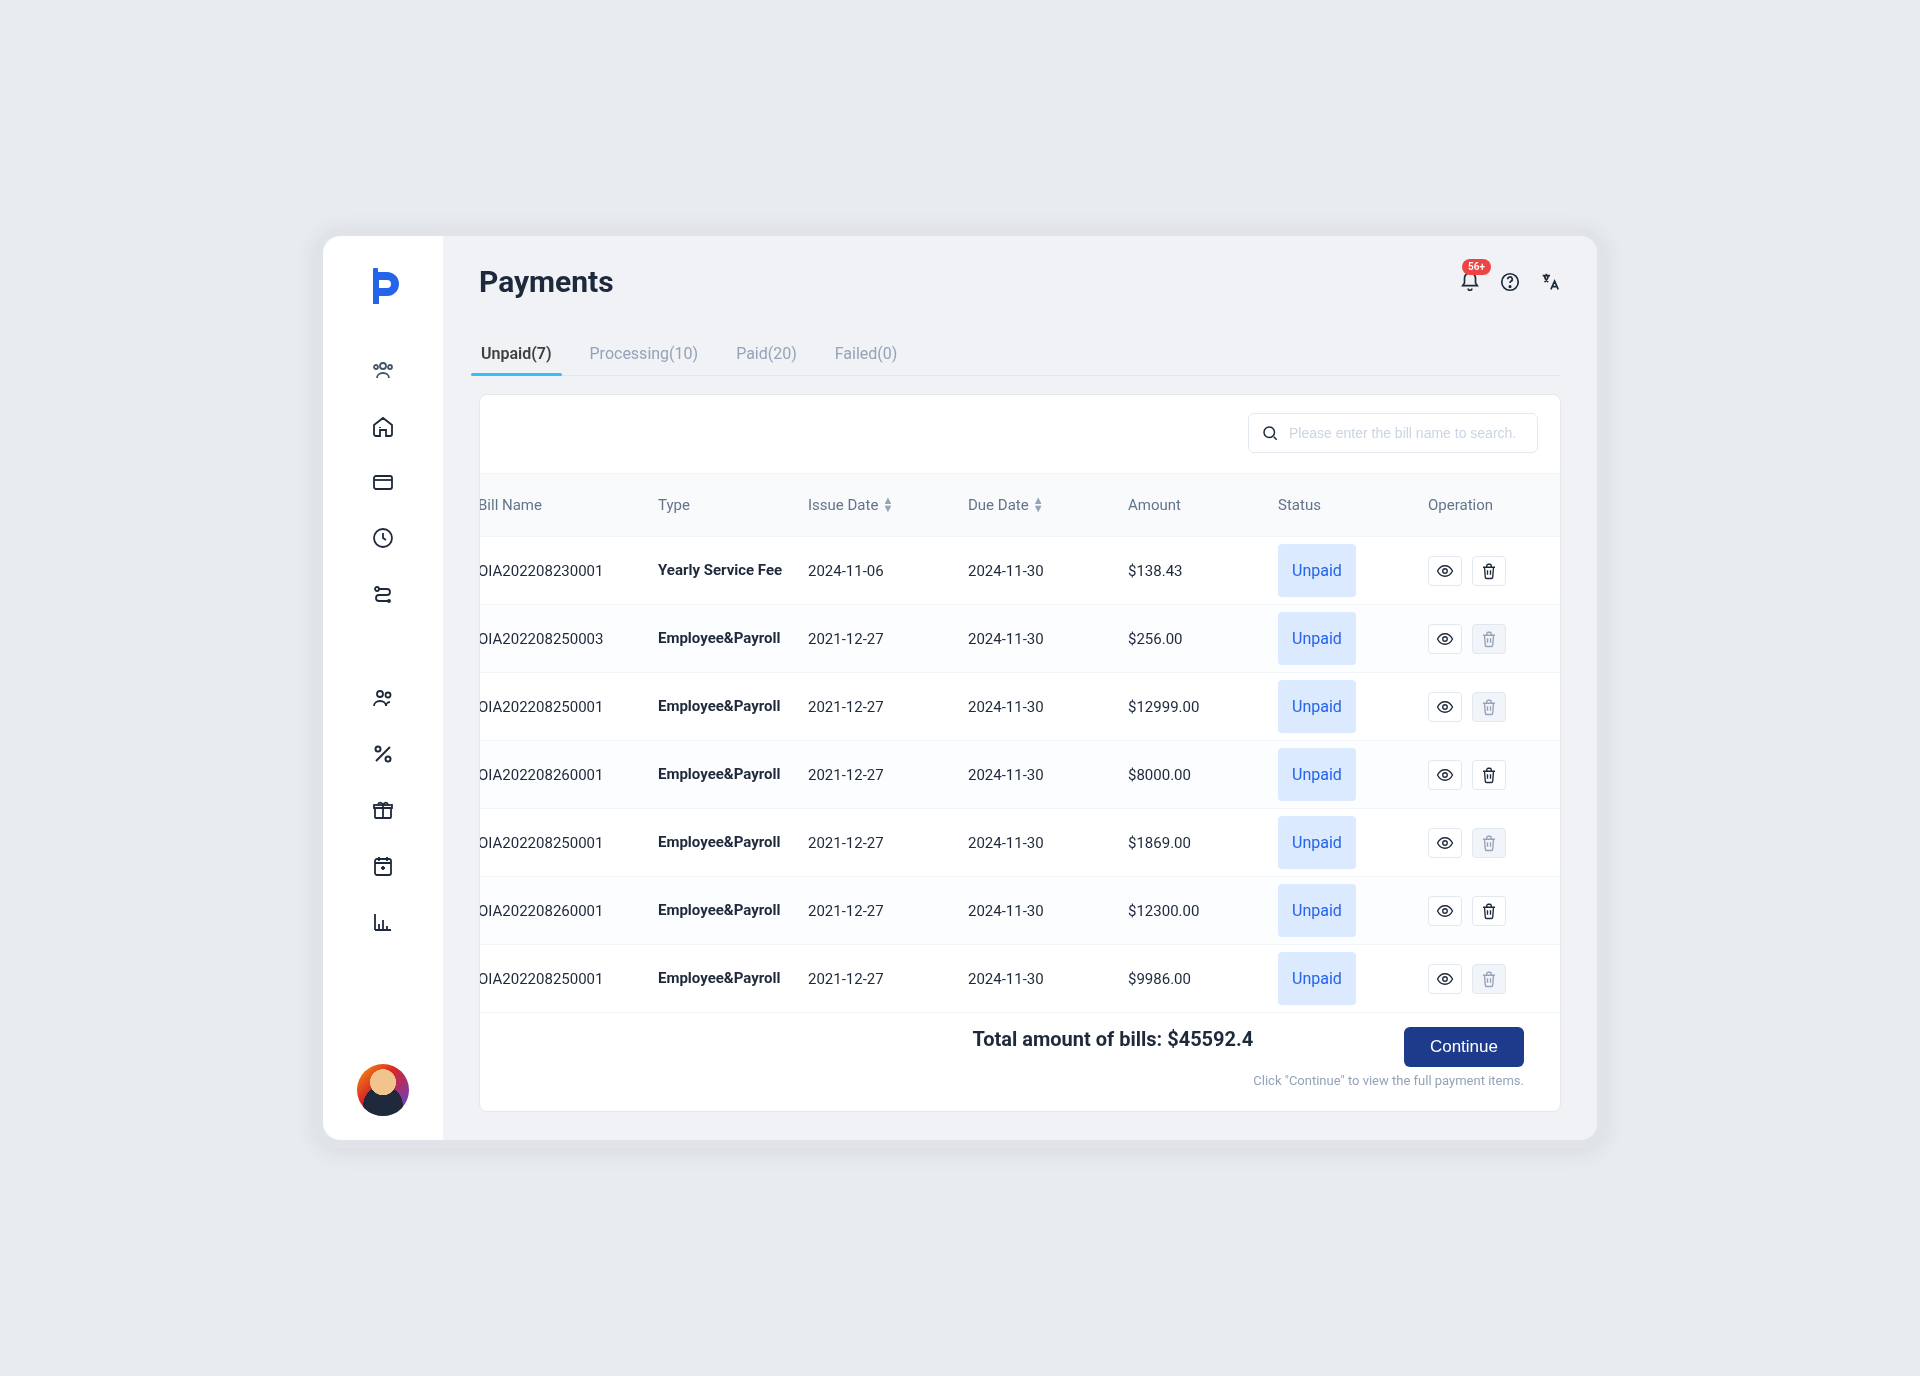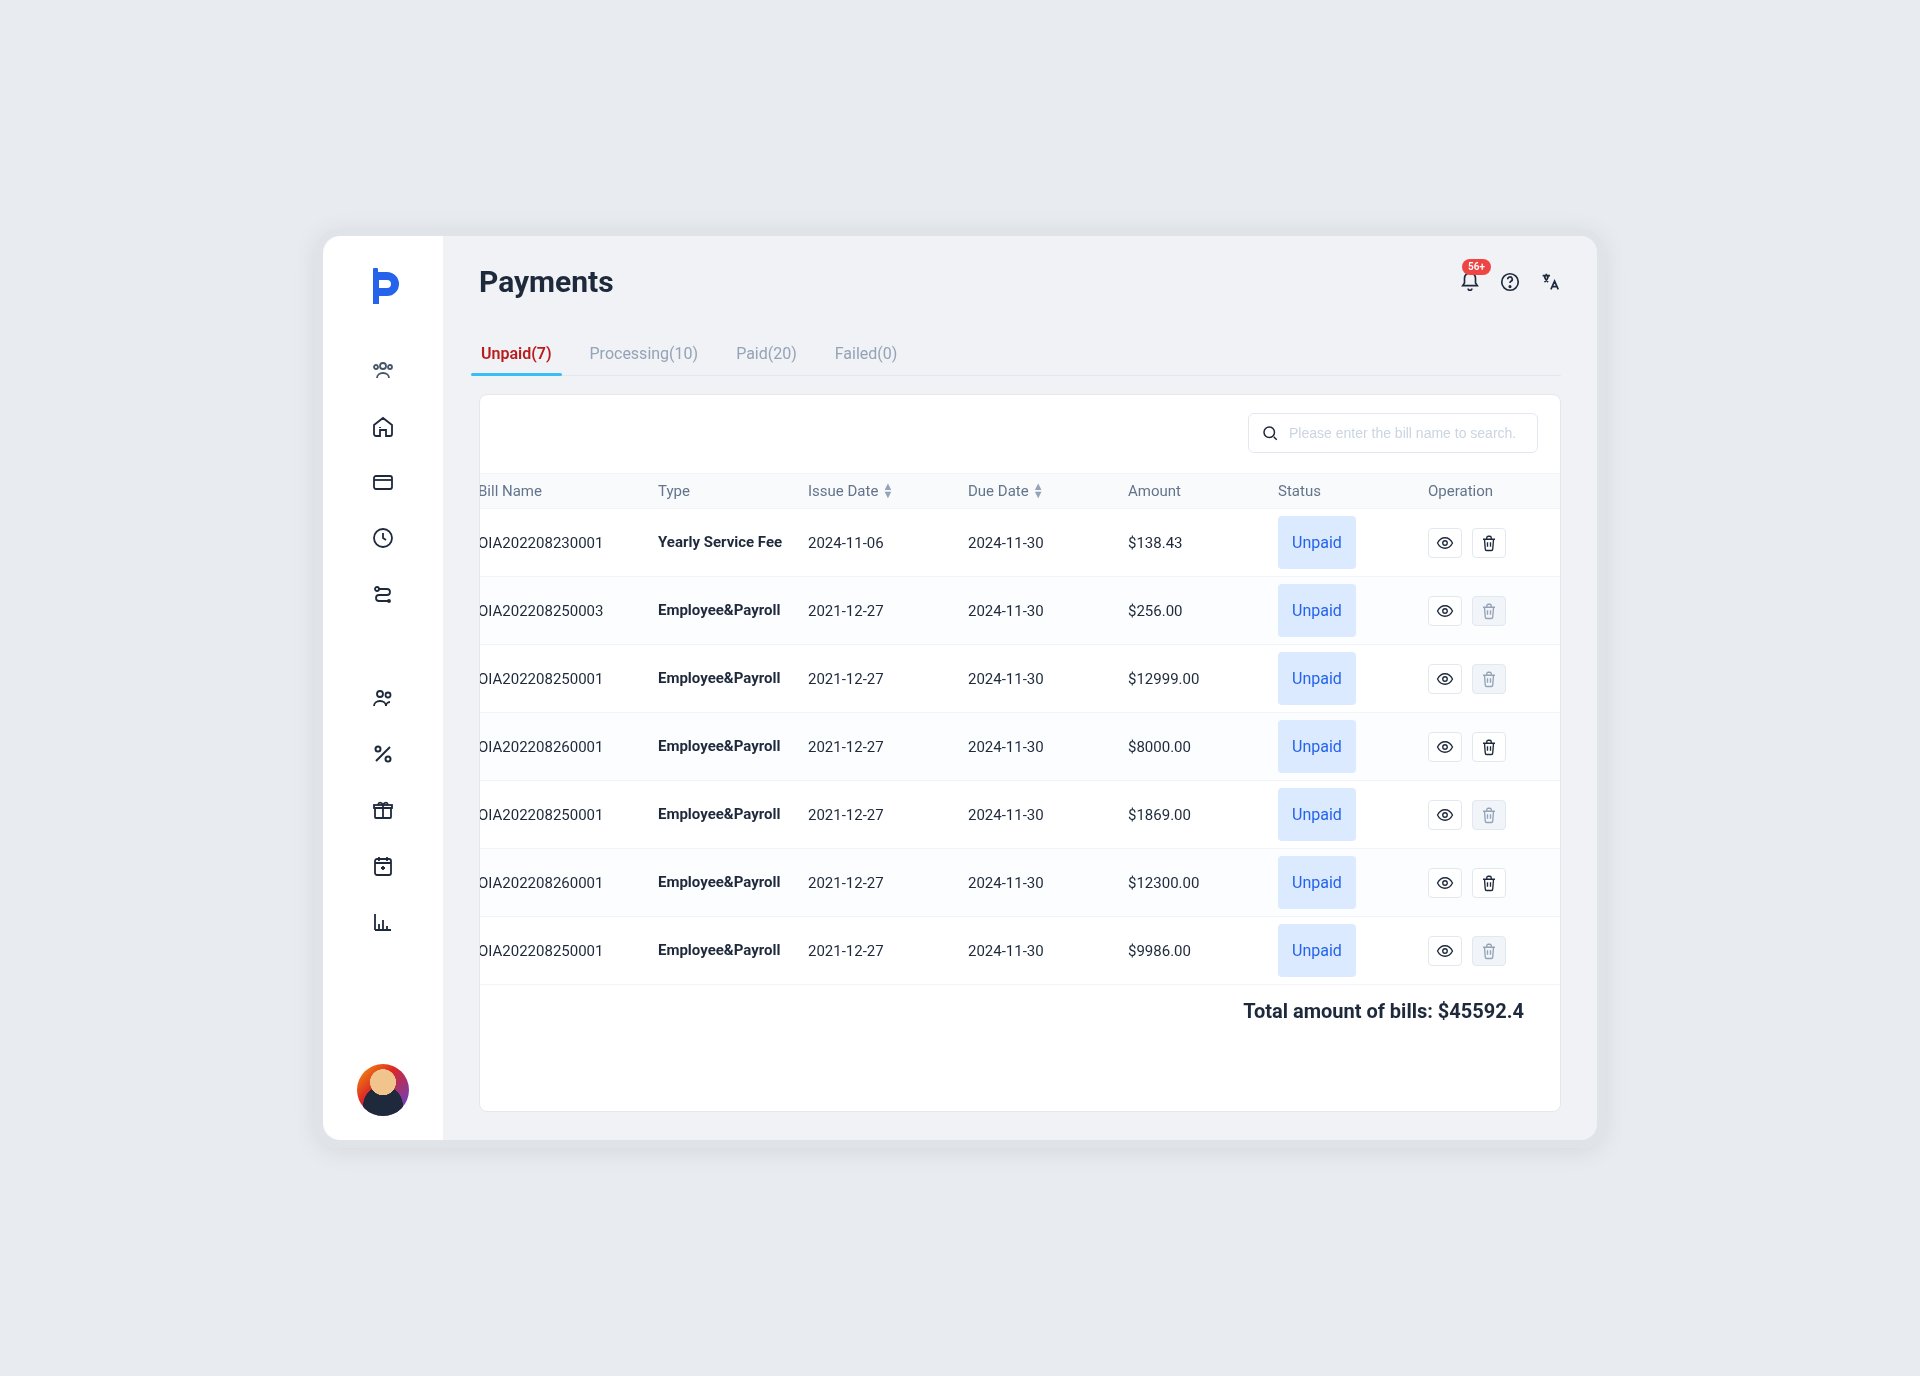--- a/index.html
+++ b/index.html
@@ -124,21 +124,21 @@
     margin-bottom: 18px;
   }
   .tab {
     padding: 10px 2px 12px;
     font-size: 16px;
     color: #94a3b8;
     cursor: pointer;
     position: relative;
   }
   .tab.active {
-    color: #b91c1c;
+    color: #404040;
     font-weight: 600;
   }
   .tab.active::after {
     content: "";
     position: absolute;
     left: -8px; right: -8px; bottom: -1px;
     height: 3px;
     background: #38bdf8;
     border-radius: 2px;
   }
@@ -174,21 +174,21 @@
   }
   .search-box input::placeholder { color: #cbd5e1; }
   .thead, .trow {
     display: grid;
     grid-template-columns: 44px 180px 150px 160px 160px 150px 150px 110px;
     align-items: center;
     padding: 0 22px;
   }
   .thead {
     background: #f8fafc;
-    height: 36px;
+    height: 64px;
     color: #64748b;
     font-size: 15px;
     border-top: 1px solid #f1f5f9;
     border-bottom: 1px solid #f1f5f9;
     margin-top: 10px;
   }
   .th { display:flex; align-items:center; gap:4px; }
   .sort-ic { color:#94a3b8; font-size:11px; line-height:8px; display:flex; flex-direction:column; }
   .trow {
     height: 68px;
@@ -582,18 +582,22 @@
                   <svg viewBox="0 0 24 24" width="18" height="18" fill="none" stroke="currentColor" stroke-width="1.8">
                     <path d="M4 7h16M9 7V5a2 2 0 0 1 2-2h2a2 2 0 0 1 2 2v2M6 7l1 13a2 2 0 0 0 2 2h6a2 2 0 0 0 2-2l1-13M10 11v6M14 11v6"></path>
                   </svg>
                 </div>
               </div>
             </div>
           </div>
 
         <div class="footer">
           <div class="total">Total amount of bills: $45592.4</div>
+          <div class="foot-right">
+            <button class="continue-btn">Continue</button>
+            <div class="hint">Click "Continue" to view the full payment items.</div>
+          </div>
         </div>
       </div>
     </main>
 
   </div>
 </div>
 
 </body></html>

